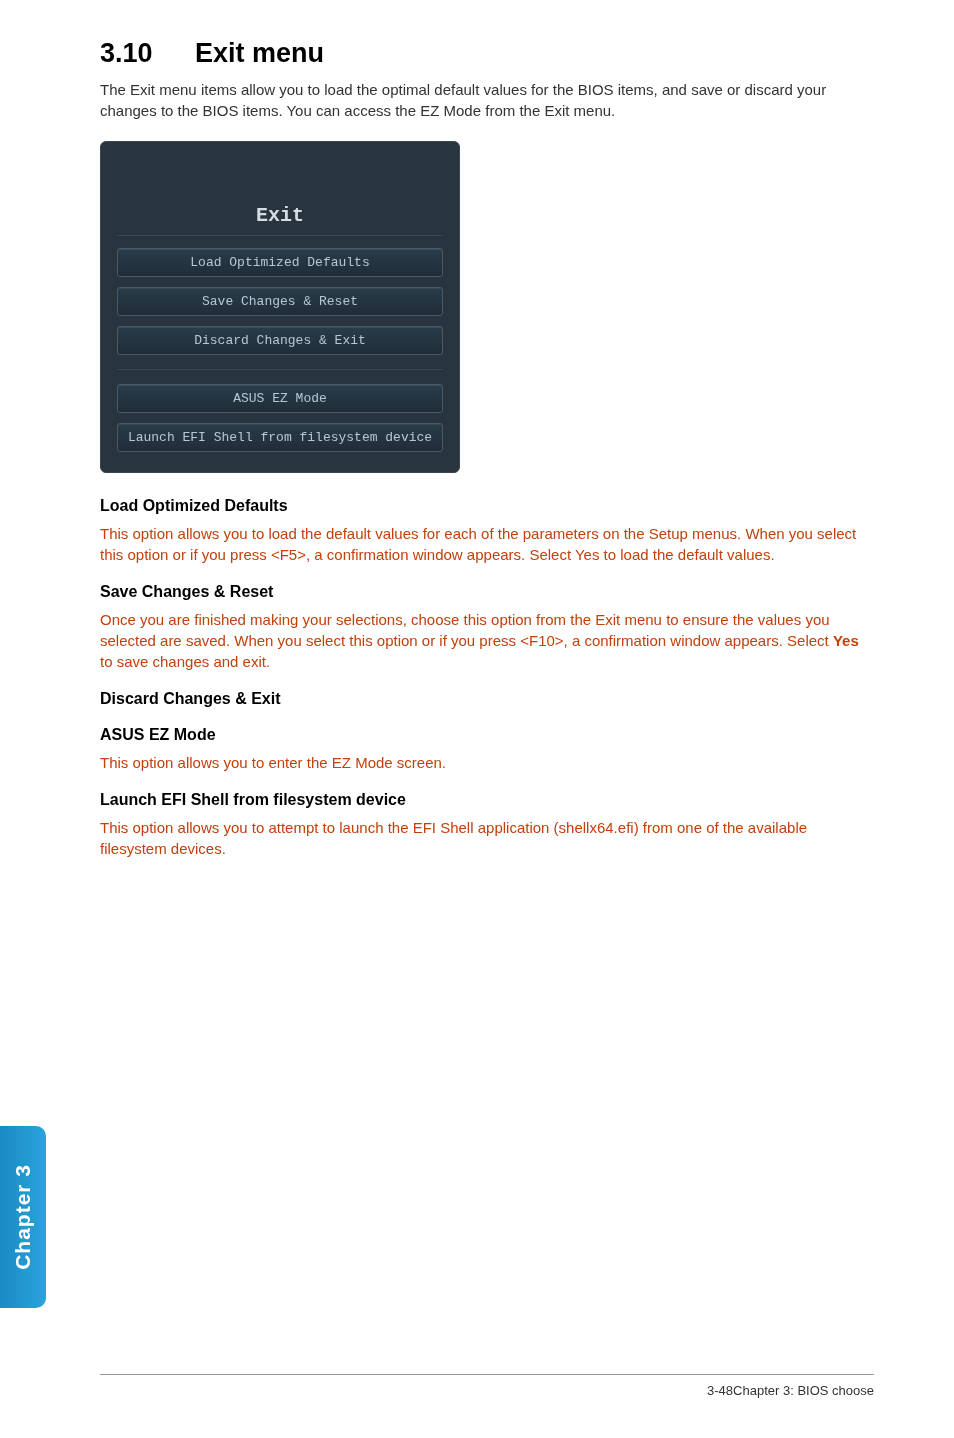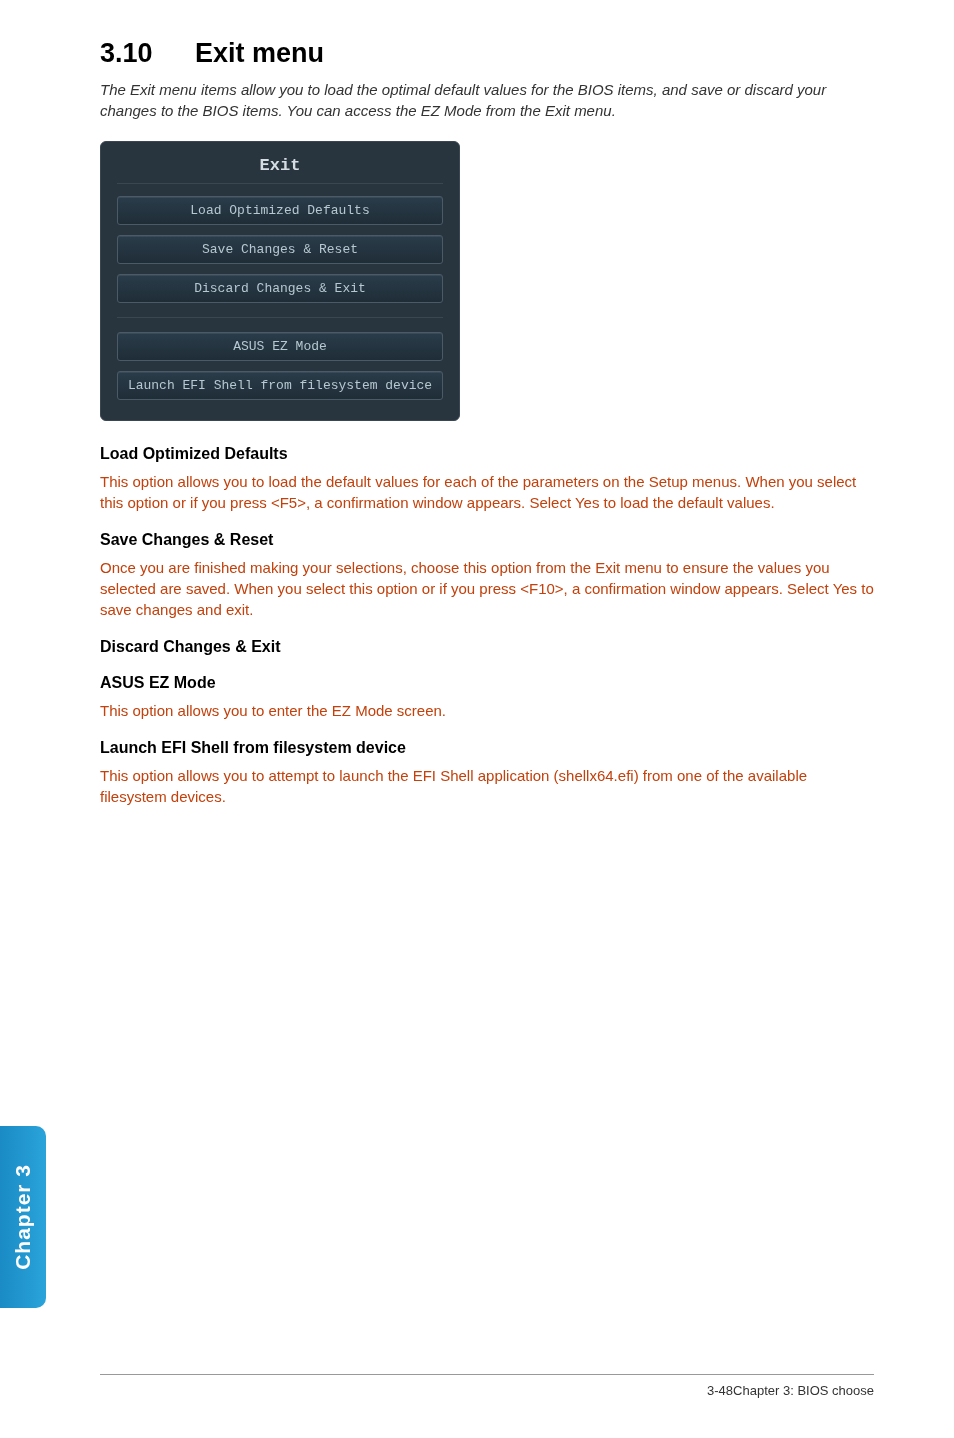--- a/index.html
+++ b/index.html
@@ -25,39 +25,39 @@
   }
   .main-heading .num {
     display: inline-block;
     width: 95px;
   }
   .intro-text {
     font-size: 15px;
     color: #333;
     line-height: 1.4;
     margin-bottom: 20px;
-    font-style: italic;
   }
   .screenshot {
     width: 360px;
     margin: 0 0 24px 0;
     background: #28353f;
     border-radius: 6px;
     border: 1px solid #3a4752;
     padding: 14px 16px 20px 16px;
   }
   .ss-title {
     text-align: center;
     color: #d5dde3;
     font-family: "Courier New", monospace;
-    font-size: 17px;
+    font-size: 20px;
     font-weight: bold;
     padding-bottom: 8px;
     margin-bottom: 12px;
     border-bottom: 1px solid #3a4752;
+    margin-top: 48px;
   }
   .ss-group {
     border-bottom: 1px solid #3a4752;
     padding-bottom: 14px;
     margin-bottom: 14px;
   }
   .ss-btn {
     background: linear-gradient(to bottom, #2a3c4a 0%, #1f2d37 100%);
     border: 1px solid #4a5a66;
     border-radius: 3px;
@@ -79,21 +79,21 @@
     margin-top: 18px;
     margin-bottom: 8px;
   }
   .body-text {
     font-size: 15px;
     color: #c2410c;
     line-height: 1.4;
     margin-bottom: 4px;
   }
   .body-text b {
-    font-weight: normal;
+    font-weight: bold;
   }
   .side-tab {
     position: absolute;
     left: 0;
     top: 1126px;
     width: 46px;
     height: 182px;
     background: linear-gradient(to right, #1a8bc4 0%, #2aa3db 100%);
     border-top-right-radius: 10px;
     border-bottom-right-radius: 10px;

